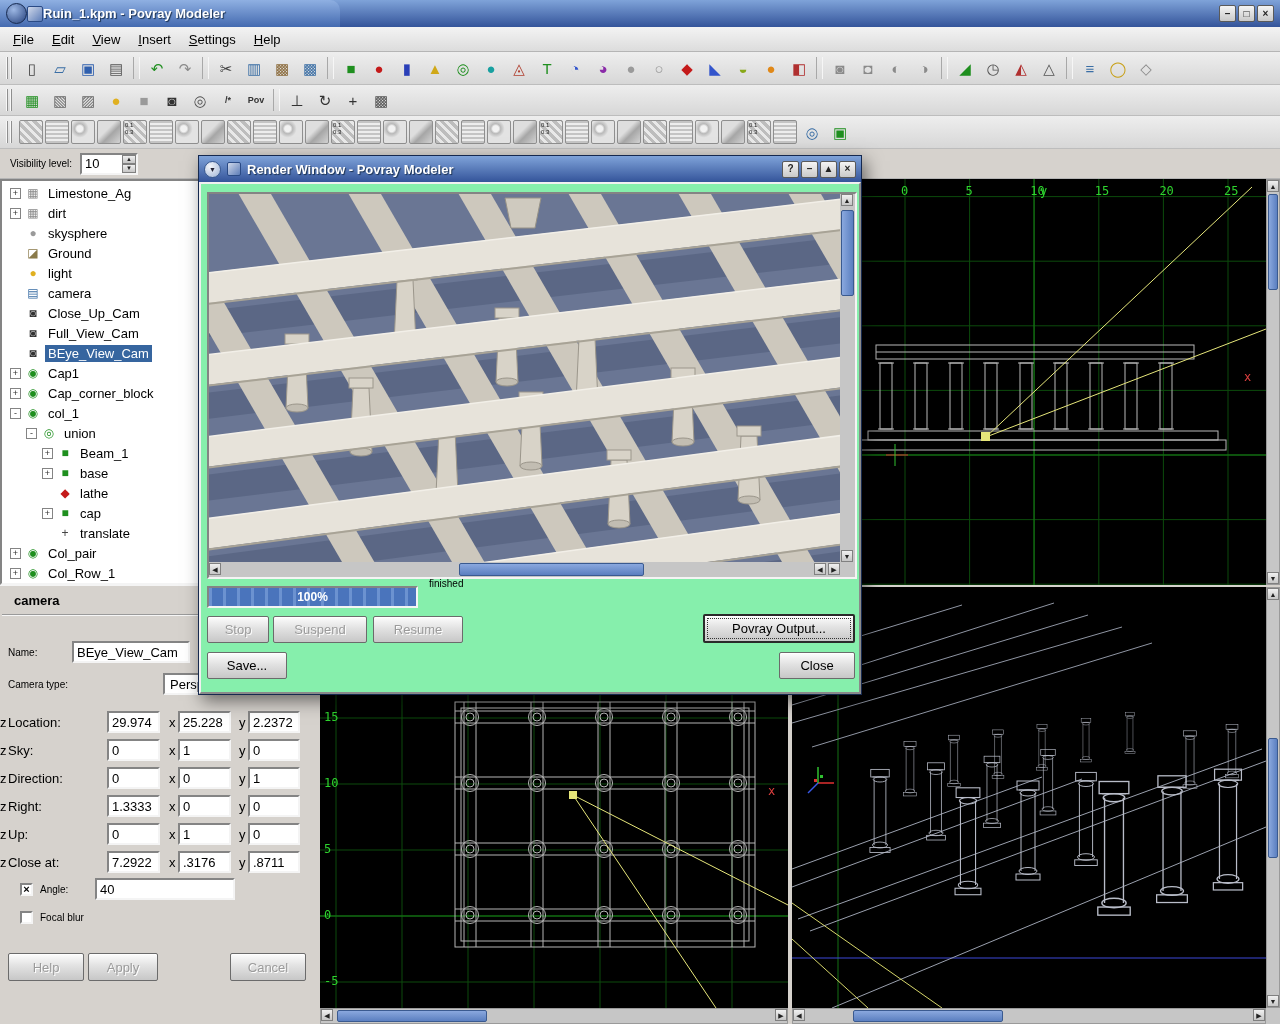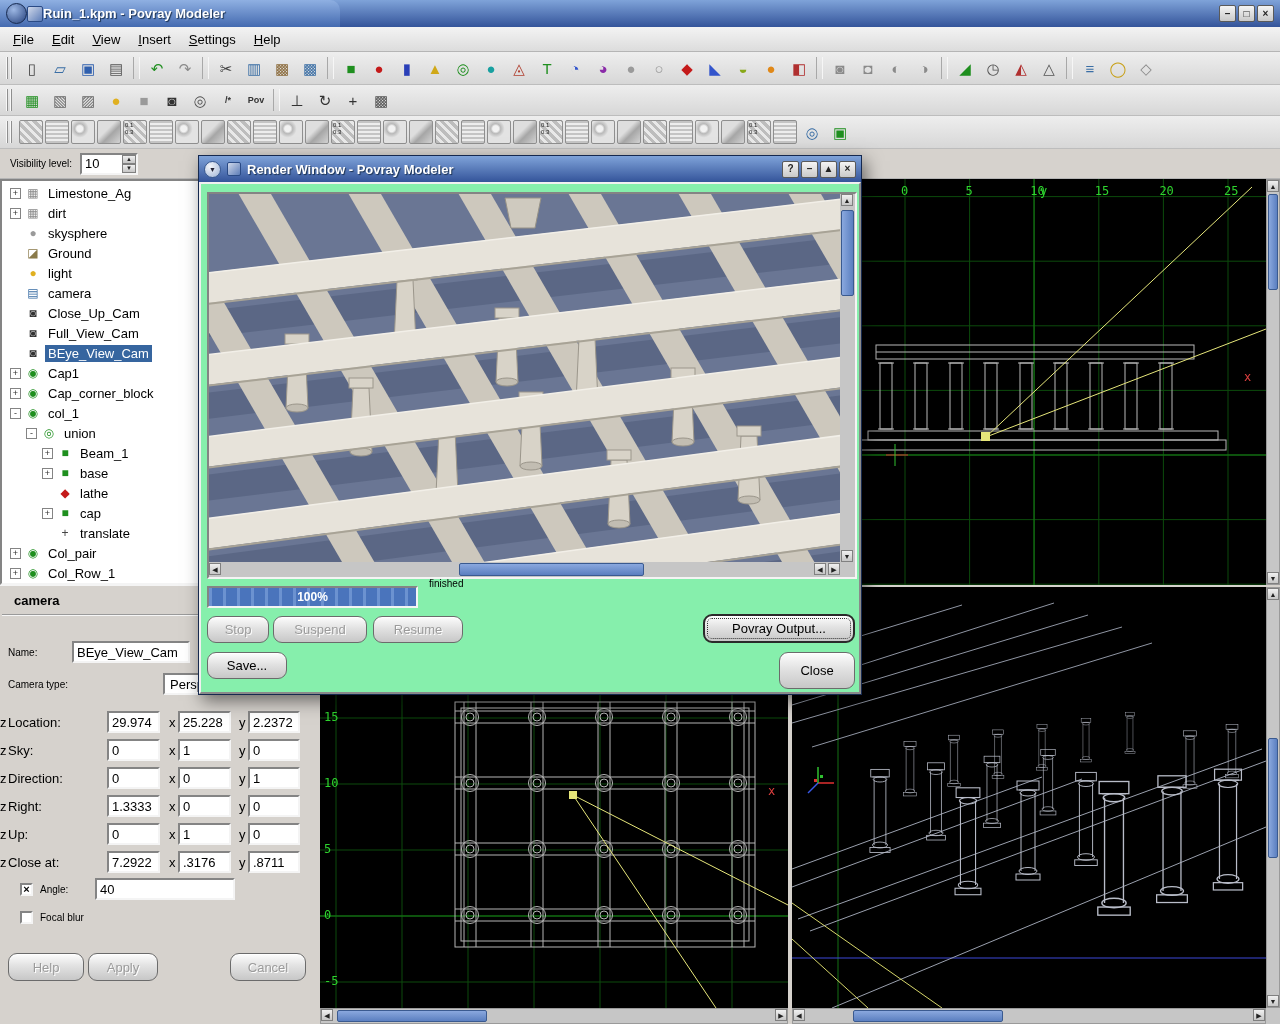--- a/index.html
+++ b/index.html
@@ -60,21 +60,21 @@
 .vec-label{position:absolute;left:8px}
 .axis-label{font-size:13px}
 .vec-row .axis-label:nth-of-type(1){position:absolute;left:96px}
 .vec-row input:nth-of-type(1){position:absolute;left:107px;width:53px}
 .vec-row .axis-label:nth-of-type(2){position:absolute;left:169px}
 .vec-row input:nth-of-type(2){position:absolute;left:178px;width:53px}
 .vec-row .axis-label:nth-of-type(3){position:absolute;left:239px}
 .vec-row input:nth-of-type(3){position:absolute;left:248px;width:52px}
 .cb{width:13px;height:13px;border:2px solid;border-color:#848484 #f4f4f4 #f4f4f4 #848484;background:#fff;display:flex;align-items:center;justify-content:center;font-size:11px;font-weight:bold;line-height:1}
 
-.kbtn{background:linear-gradient(#fdfdfd,#e2e2e2 45%,#c7c7c7);border:1px solid #6b6b6b;border-radius:9px;box-shadow:inset 0 1px 0 #fff;font-size:13px;display:flex;align-items:center;justify-content:center;position:absolute}
+.kbtn{background:linear-gradient(#fdfdfd,#e2e2e2 45%,#c7c7c7);border:1px solid #6b6b6b;border-radius:2px;box-shadow:inset 0 1px 0 #fff;font-size:13px;display:flex;align-items:center;justify-content:center;position:absolute}
 .kbtn.disabled{color:#9b9b9b;text-shadow:1px 1px 0 #fff}
 .kbtn.default{border:2px solid #2a2a2a;outline:1px dotted #333;outline-offset:-5px}
 
 .vp{position:absolute;background:#000;overflow:hidden}
 .vlabel{position:absolute;color:#2ed42e;font-size:12px;font-family:"DejaVu Sans Mono",monospace;line-height:1}
 .vlabel.red{color:#e04040}
 
 .sbar{position:absolute;background:#c6c6c6;border:1px solid #9a9a9a}
 .sarrow{position:absolute;width:12px;height:12px;font-size:7px;display:flex;align-items:center;justify-content:center;background:linear-gradient(#f0f0f0,#c6c6c6);border:1px solid #808080;color:#222;line-height:1}
 .sthumb{position:absolute;background:linear-gradient(90deg,#8aa8de,#5b7fc0);border:1px solid #3a5a90;border-radius:2px}
@@ -914,17 +914,17 @@
       </div>
       <div class="progressbar">
         <span>100%</span>
       </div>
       <span class="status-text">finished</span>
       <span class="kbtn disabled" style="left:6px;top:432px;width:62px;height:27px">Stop</span>
       <span class="kbtn disabled" style="left:72px;top:432px;width:94px;height:27px">Suspend</span>
       <span class="kbtn disabled" style="left:172px;top:432px;width:90px;height:27px">Resume</span>
       <span class="kbtn default" style="left:502px;top:430px;width:152px;height:29px">Povray Output...</span>
       <span class="kbtn" style="left:6px;top:468px;width:80px;height:27px">Save...</span>
-      <span class="kbtn" style="left:578px;top:468px;width:76px;height:37px">Close</span>
+      <span class="kbtn" style="left:578px;top:468px;width:76px;height:27px">Close</span>
     </div>
   </div>
 
 </div>
 
 </body></html>

